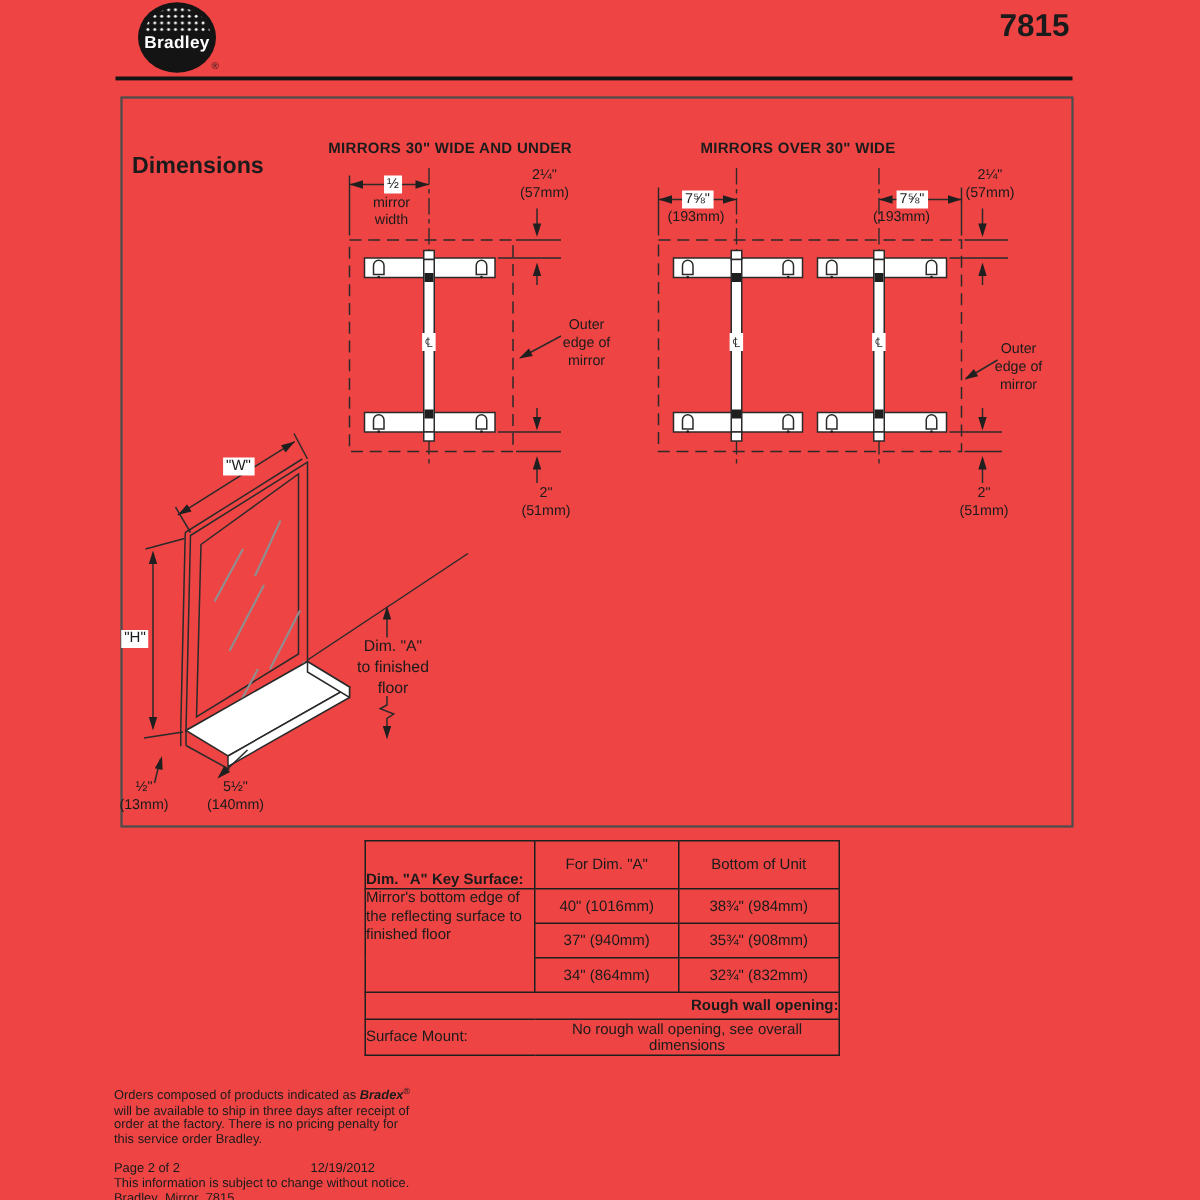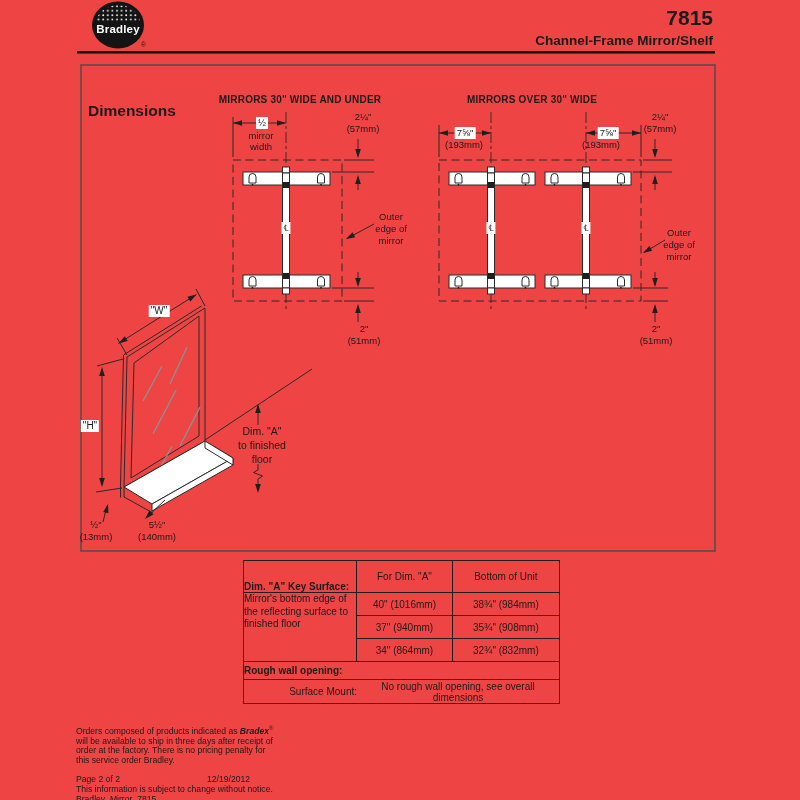--- a/index.html
+++ b/index.html
@@ -20,31 +20,31 @@
          font-size:11.5px;font-weight:bold;z-index:3;letter-spacing:.2px;}
   .reg{position:absolute;left:141px;top:41px;font-size:6.5px;z-index:3;}
   .model{position:absolute;right:87px;top:6px;font-size:21px;font-weight:bold;z-index:3;}
   .product{position:absolute;right:87px;top:33px;font-size:13.5px;font-weight:bold;z-index:3;}
   
   table.spec{position:absolute;left:243px;top:560px;width:317px;z-index:2;
              border-collapse:collapse;font-size:10px;color:#1b1b1b;}
   table.spec td{border:1px solid #1f1f1f;padding:0;}
   .r-hdr{height:32px;}
   .r-d{height:23px;}
-  .r-rough{height:18px;}
+  .r-rough{height:18px;text-align:right;}
   .r-sm{height:24px;}
   td.keyhdr{vertical-align:bottom;padding:3px 6px;font-weight:bold;width:113px;}
   td.cmid{text-align:center;vertical-align:middle;}
   td.c2{width:95px;}
   td.c3{width:107px;}
   td.desc{vertical-align:top;padding:4px 6px;line-height:12.5px;}
   td.rough{font-weight:bold;padding:2px 7px;vertical-align:middle;}
   td.sm{vertical-align:middle;}
   .smflex{display:flex;align-items:center;}
-  .smflex .s1{width:113px;text-align:right;}
+  .smflex .s1{width:113px;text-align:left;}
   .smflex .s2{flex:1;text-align:center;}
   
   .footL{position:absolute;left:76px;top:724px;font-size:8.6px;line-height:9.8px;z-index:3;}
   .footL .pagerow{position:relative;margin-top:9px;}
   .footL .date{position:absolute;left:131px;top:0;}
   .footR{position:absolute;right:87px;top:753px;font-size:8.6px;line-height:10.2px;
          text-align:right;z-index:3;}
   .phgap{margin-left:18px;}
   sup.bx{font-size:6px;vertical-align:super;}
   .bxname{font-weight:bold;font-style:italic;}
@@ -208,21 +208,20 @@
       <polygon class="filled" points="108,504 108.4,513.3 103.2,512.1"></polygon>
 
       <line class="ln" x1="165" y1="500" x2="146" y2="518"></line>
       <polygon class="filled" points="145,519 153.4,514.6 149.4,510.6"></polygon>
     </g>
   </svg>
 
   <div class="brand">Bradley</div>
   <div class="reg">®</div>
   <div class="model">7815</div>
-  <div class="product">Channel-Frame Mirror/Shelf</div>
 
   <div class="sect">Dimensions</div>
 
   <div class="lb dtitle" style="left:300px;top:94px;">MIRRORS 30" WIDE AND UNDER</div>
   <div class="lb dtitle" style="left:532px;top:94px;">MIRRORS OVER 30" WIDE</div>
 
   <div class="lb wbg" style="left:262px;top:117px;">½</div>
   <div class="lb" style="left:261px;top:130px;line-height:11px;">
     <div>mirror</div>
     <div>width</div>

